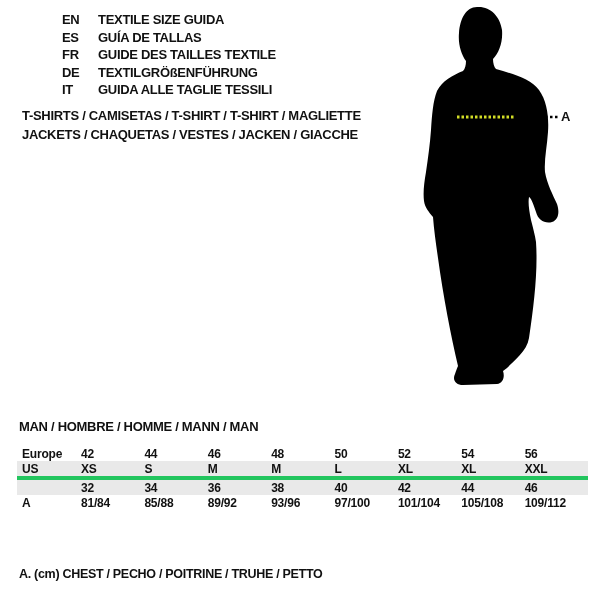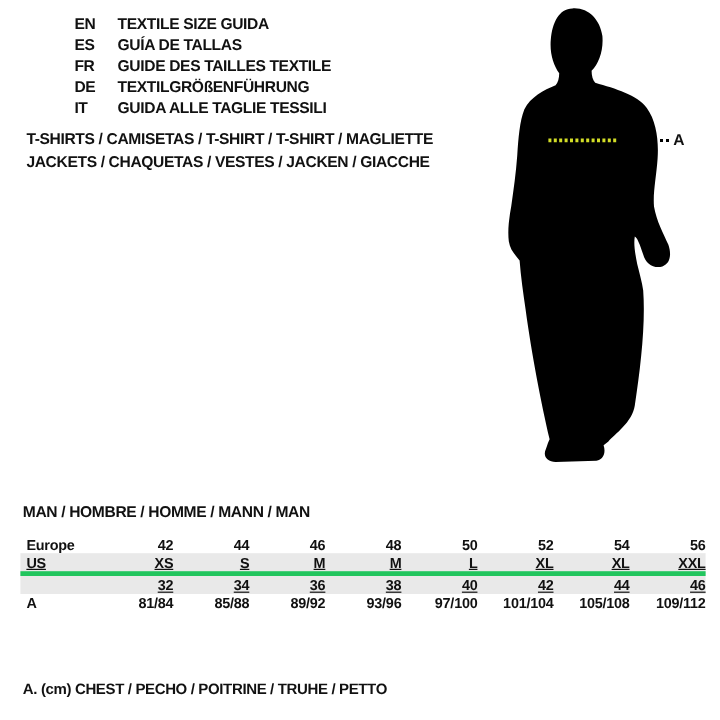--- a/index.html
+++ b/index.html
@@ -24,24 +24,24 @@
   
   .section-title{position:absolute;left:19px;top:419px;font-size:13px;font-weight:bold;letter-spacing:-0.3px;}
   
   .size-table{position:absolute;left:17px;top:446px;width:571px;}
   .t-header{
     background:#c9c9c9;height:17px;line-height:17px;
     font-size:12.5px;font-weight:bold;letter-spacing:-0.3px;padding-left:5px;
     box-sizing:border-box;
   }
   .t-row{display:flex;height:15px;align-items:center;}
-  .t-row.shaded{background:#e9e9e9;text-decoration:underline;}
+  .t-row.shaded{background:#e9e9e9;}
   .t-row.gap-top{border-top:4px solid #22c55e;}
   .t-label{width:64px;padding-left:5px;font-size:12px;font-weight:bold;letter-spacing:-0.2px;box-sizing:border-box;}
-  .t-cell{flex:1;text-align:right;font-size:12px;font-weight:bold;letter-spacing:-0.2px;}
+  .t-cell{flex:1;text-align:left;font-size:12px;font-weight:bold;letter-spacing:-0.2px;}
   
   .footnote{position:absolute;left:19px;top:567px;font-size:12.5px;font-weight:bold;letter-spacing:-0.3px;}
 </style>
 </head>
 <body>
 
 <div class="lang-list">
   <div class="lang-row">
     <span class="lang-code">EN</span>
     <span class="lang-label">TEXTILE SIZE GUIDA</span>

